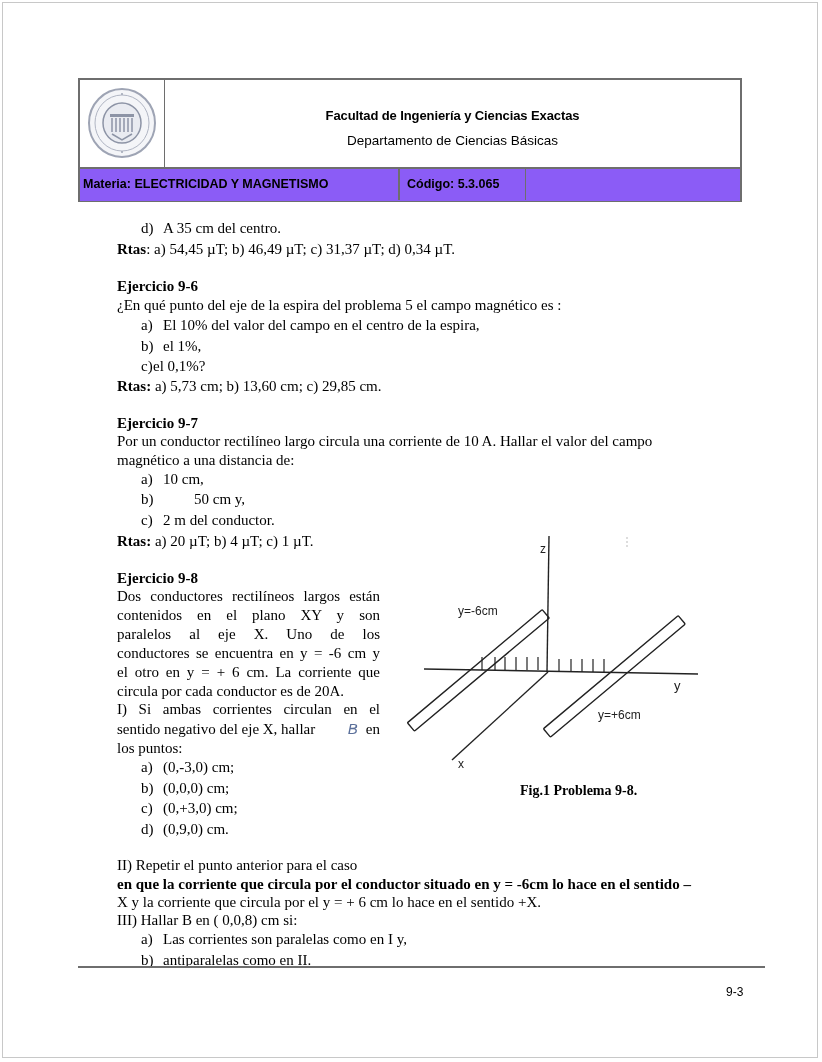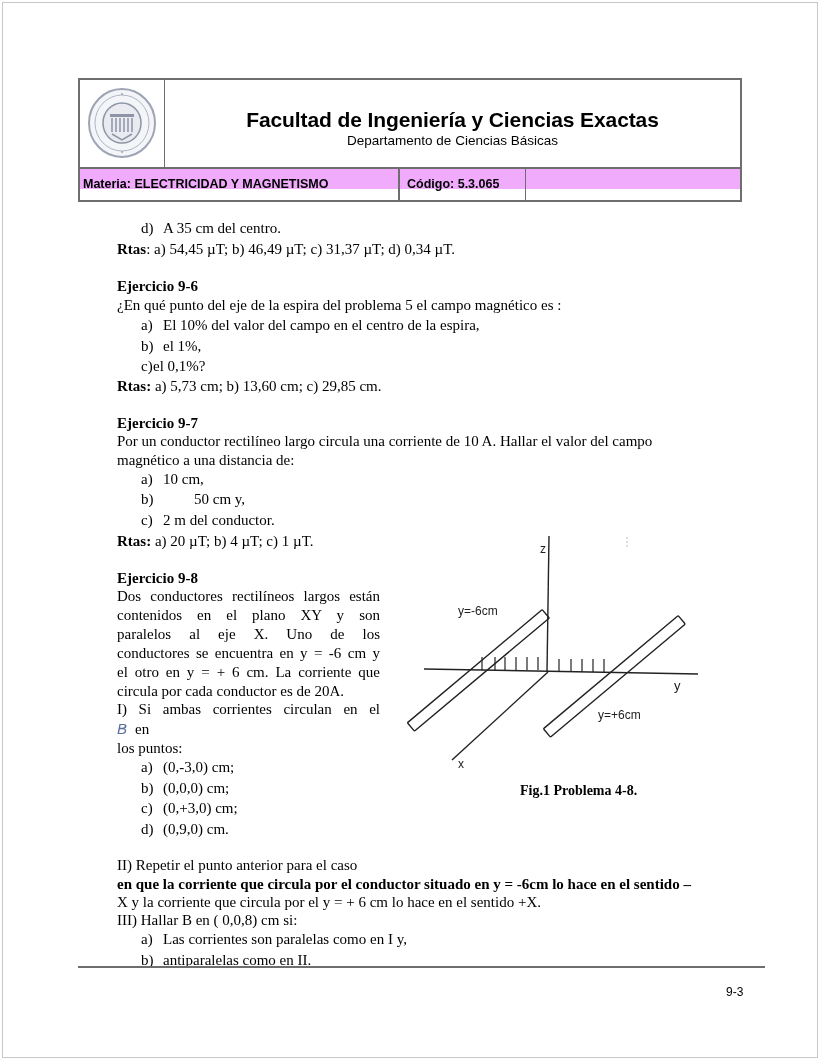--- a/index.html
+++ b/index.html
@@ -2,23 +2,23 @@
 <html><head>
 <meta charset="utf-8">
 <style>
   html, body { margin:0; padding:0; background:#ffffff; }
   body { width:822px; height:1062px; position:relative; overflow:hidden; font-family:"Liberation Serif", serif; color:#000; }
   .page-frame { position:absolute; left:2px; top:2px; width:816px; height:1056px; border:1px solid #c8c8c8; box-sizing:border-box; }
   .hdr { position:absolute; left:78px; top:78px; width:664px; height:124px; border:2px solid #6e6e6e; box-sizing:border-box; }
   .hdr-top { position:absolute; left:0; top:0; width:660px; height:89px; border-bottom:2px solid #6e6e6e; box-sizing:border-box; }
   .hdr-logo { position:absolute; left:0; top:0; width:84px; height:87px; border-right:1px solid #6e6e6e; }
   .hdr-titles { position:absolute; left:85px; top:0; width:575px; height:87px; text-align:center; font-family:"Liberation Sans", sans-serif; }
-  .hdr-title { position:absolute; left:0; right:0; top:28px; font-size:21px; font-weight:bold; letter-spacing:-0.1px; }
+  .hdr-title { position:absolute; left:0; right:0; top:28px; font-size:13px; font-weight:bold; letter-spacing:-0.1px; }
   .hdr-sub { position:absolute; left:0; right:0; top:53px; font-size:13.5px; }
-  .hdr-bottom { position:absolute; left:0; top:89px; width:660px; height:20px; background:#f0abfc; font-family:"Liberation Sans", sans-serif; font-weight:bold; font-size:12.5px; }
+  .hdr-bottom { position:absolute; left:0; top:89px; width:660px; height:32px; background:#8b5cf6; font-family:"Liberation Sans", sans-serif; font-weight:bold; font-size:12.5px; }
   .hdr-cell { position:absolute; top:0; height:31px; line-height:31px; padding-left:3px; box-sizing:border-box; }
   .cell-materia { left:0; width:320px; border-right:2px solid #6e6e6e; }
   .cell-codigo { left:320px; width:126px; border-right:1px solid #6e6e6e; padding-left:7px; }
   .cell-empty { left:446px; width:214px; }
   .t { position:absolute; font-size:15px; white-space:nowrap; line-height:18px; }
   .b { font-weight:bold; }
   .just { white-space:normal; text-align:justify; text-align-last:justify; width:263px; }
   .fig-caption { position:absolute; left:520px; top:783px; font-size:14px; font-weight:bold; }
   .bottom-rule { position:absolute; left:78px; top:966px; width:687px; height:2px; background:#6e6e6e; }
   .page-num { position:absolute; left:726px; top:985px; font-family:"Liberation Sans", sans-serif; font-size:12px; }
@@ -82,20 +82,21 @@
 
 <div class="t b" style="left:117px; top:569px;">Ejercicio 9-8</div>
 <div class="t just" style="left:117px; top:587px;">Dos conductores rectilíneos largos están</div>
 <div class="t just" style="left:117px; top:606px;">contenidos   en el plano XY y son</div>
 <div class="t just" style="left:117px; top:625px;">paralelos al eje X. Uno de los</div>
 <div class="t just" style="left:117px; top:644px;">conductores se encuentra en y = -6 cm y</div>
 <div class="t just" style="left:117px; top:663px;">el otro en y = + 6 cm. La corriente que</div>
 <div class="t" style="left:117px; top:682px;">circula por cada conductor es de 20A.</div>
 <div class="t just" style="left:117px; top:700px;">I) Si ambas corrientes circulan en el</div>
 <div class="t" style="left:117px; top:720px; width:263px; display:flex; justify-content:space-between;">
+  <span>sentido negativo del eje X, hallar</span>
   <span style="display:flex; gap:8px;">
       <span style="font-style:italic; color:#5a6f9a; position:relative; font-family:'Liberation Sans', sans-serif;"><span style="position:absolute; left:1px; top:-3px; font-size:10px; font-style:normal; color:#5a6f9a;">→</span><span>B</span></span>
       <span>en</span>
     </span>
 </div>
 <div class="t" style="left:117px; top:739px;">los puntos:</div>
 <div class="t" style="left:141px; top:758px;">a)</div>
 <div class="t" style="left:163px; top:758px;">(0,-3,0) cm;</div>
 <div class="t" style="left:141px; top:779px;">b)</div>
 <div class="t" style="left:163px; top:779px;">(0,0,0) cm;</div>
@@ -144,16 +145,16 @@
   </g>
 
   <text x="540" y="553" font-size="12" fill="#222">z</text>
   <text x="674" y="690" font-size="13" fill="#222">y</text>
   <text x="458" y="768" font-size="12" fill="#222">x</text>
   <text x="458" y="615" font-size="12" fill="#222">y=-6cm</text>
   <text x="598" y="719" font-size="12" fill="#222">y=+6cm</text>
 
   <line x1="627" y1="537" x2="627" y2="547" stroke="#bbb" stroke-width="1" stroke-dasharray="2 2"></line>
 </svg>
-<div class="fig-caption">Fig.1 Problema 4-8.</div>
+<div class="fig-caption">Fig.1 Problema 9-8.</div>
 
 <div class="bottom-rule"></div>
 <div class="page-num">9-3</div>
 
 </body></html>

